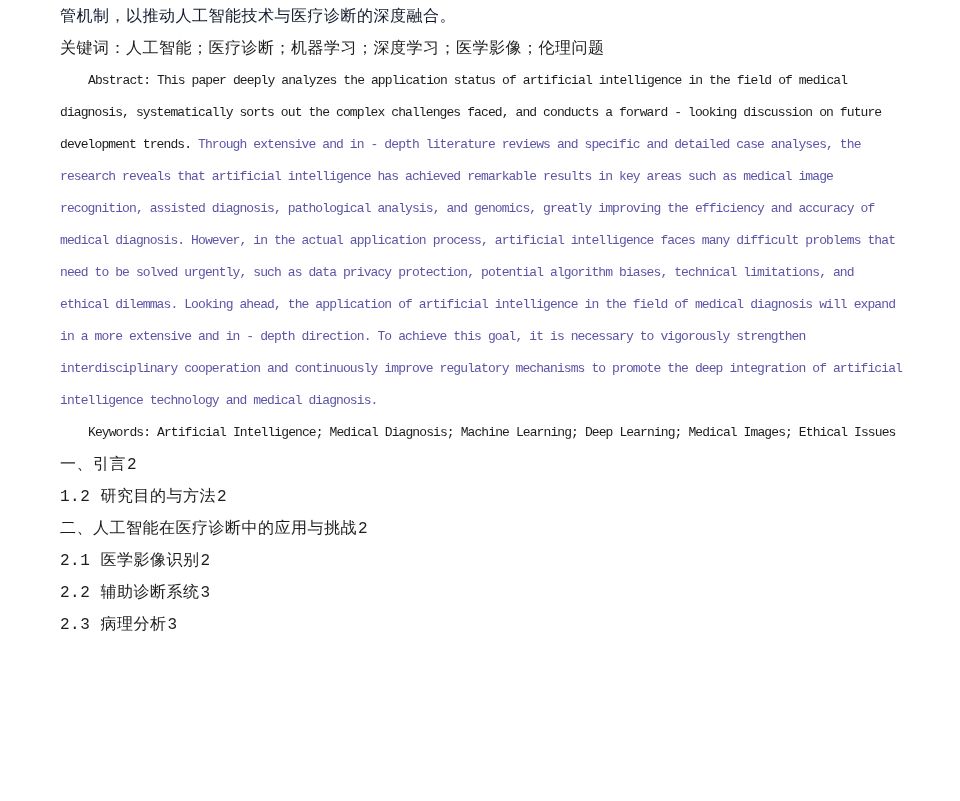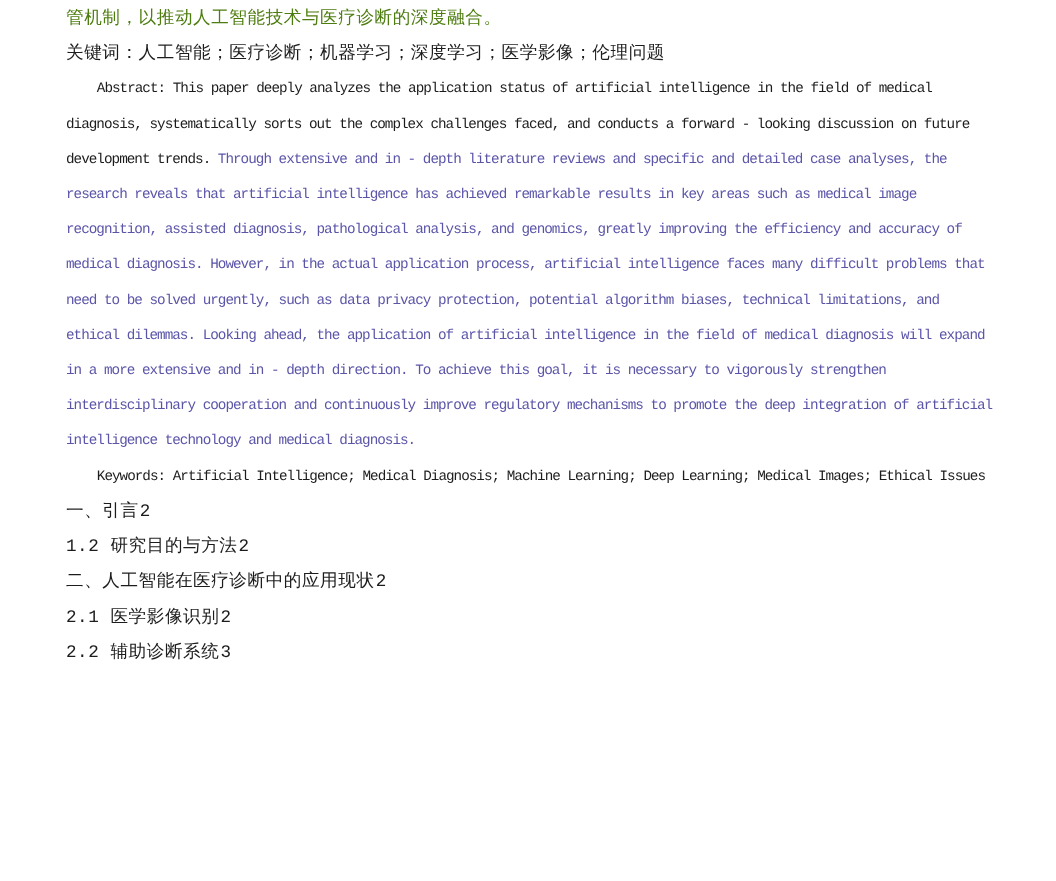--- a/index.html
+++ b/index.html
@@ -30,21 +30,21 @@
     font-size: 16px;
     letter-spacing: 0.5px;
   }
   .en {
     font-size: 13px;
     letter-spacing: -0.9px;
   }
   .indent {
     text-indent: 28px;
   }
-  .purple-cn { color: #4d7c0f; }
+  .purple-cn { color: #0f172a; }
   .purple-en { color: #5b55a8; }
   .toc-entry { font-size: 16px; letter-spacing: 0.5px; }
   .toc-page { margin-left: 1px; }
 </style>
 </head>
 <body>
 
 <div class="page">
 
   <p class="cn purple-cn">管机制，以推动人工智能技术与医疗诊断的深度融合。</p>
@@ -55,20 +55,21 @@
 
   <p class="en indent">Keywords: Artificial Intelligence; Medical Diagnosis; Machine Learning; Deep Learning; Medical Images; Ethical Issues</p>
 
 
 
   <p class="toc-entry"><span>一、引言</span><span class="toc-page">2</span></p>
 
 
   <p class="toc-entry"><span>1.2 研究目的与方法</span><span class="toc-page">2</span></p>
 
-  <p class="toc-entry"><span>二、人工智能在医疗诊断中的应用现状</span><span class="toc-page">2</span></p>
+  <p class="toc-entry"><span>二、人工智能在医疗诊断中的应用与挑战</span><span class="toc-page">2</span></p>
 
   <p class="toc-entry"><span>2.1 医学影像识别</span><span class="toc-page">2</span></p>
 
   <p class="toc-entry"><span>2.2 辅助诊断系统</span><span class="toc-page">3</span></p>
 
+  <p class="toc-entry"><span>2.3 病理分析</span><span class="toc-page">3</span></p>
 
 </div>
 
 </body></html>

